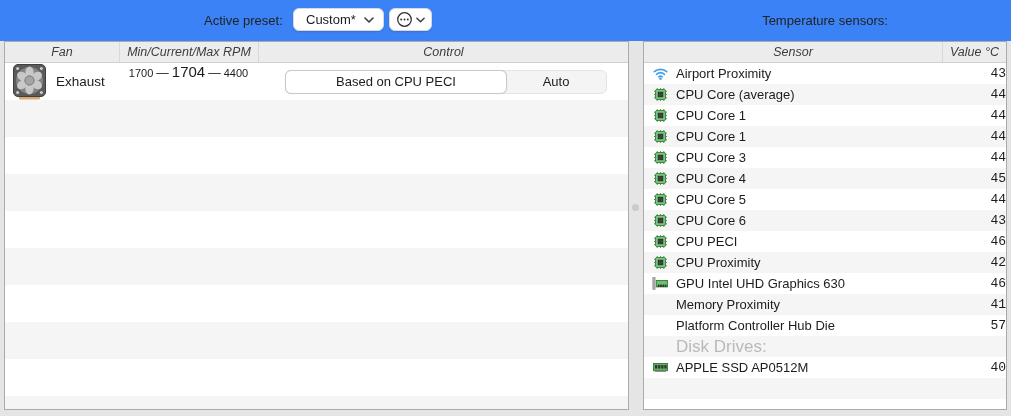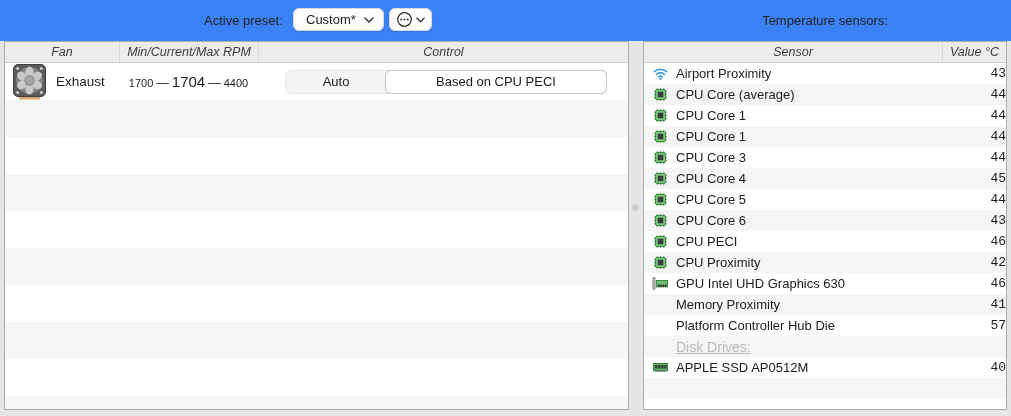--- a/index.html
+++ b/index.html
@@ -38,21 +38,21 @@
   .th-rpm{width:139px;}
   .th-control{flex:1;}
   .th-sensor{flex:1;}
   .th-value{width:64px;}
 
   .tbody{position:absolute;top:21px;left:0;right:0;bottom:0;overflow:hidden;}
   .tbody.left-body{background:repeating-linear-gradient(to bottom,#ffffff 0 37px,#f5f5f5 37px 74px);}
   .tbody.right-body{background:repeating-linear-gradient(to bottom,#ffffff 0 21px,#f5f5f5 21px 42px);}
 
   
-  .fan-row{height:37px;display:flex;align-items:center;}
+  .fan-row{height:37px;display:flex;}
   .cell-fan{width:114px;display:flex;align-items:center;box-sizing:border-box;}
   .fan-icon{margin-left:8px;display:flex;}
   .fan-name{margin-left:10px;font-size:13.5px;}
   .cell-rpm{width:139px;text-align:center;white-space:nowrap;}
   .rpm-min,.rpm-max{font-size:11px;}
   .rpm-cur{font-size:15px;font-weight:400;}
   .rpm-dash{font-size:12.5px;margin:0 3px;}
   .cell-control{flex:1;display:flex;align-items:center;}
   .segmented{
     margin-left:27px;width:322px;height:24px;box-sizing:border-box;display:flex;
@@ -63,21 +63,21 @@
   .seg-selected{
     flex:1;background:#fff;border:1px solid #c8c8c8;border-radius:6px;
     margin:-1px;height:24px;box-shadow:0 0 1px rgba(0,0,0,.15);
   }
 
   
   .sensor-row{height:21px;display:flex;align-items:center;}
   .sensor-icon{width:16px;margin-left:8px;display:flex;justify-content:center;align-items:center;}
   .sensor-label{margin-left:8px;flex:1;white-space:nowrap;overflow:hidden;}
   .sensor-value{width:64px;text-align:right;font-family:Liberation Mono, monospace;}
-  .sensor-row.section .sensor-label{color:#b9b9b9;font-size:14px;text-decoration:underline;}
+  .sensor-row.section .sensor-label{color:#b9b9b9;font-size:17px;}
 
   .splitter-dot{position:absolute;left:632px;top:204px;width:7px;height:7px;border-radius:50%;background:#cbcbcb;}
 </style>
 </head>
 <body>
 
 <div class="topbar">
   <span class="active-preset-label">Active preset:</span>
 
   <button class="popup-btn">
@@ -135,22 +135,22 @@
               <circle cx="28.4" cy="4.6" r="1.5" fill="#cfcfcf"></circle>
               <circle cx="4.6" cy="28.4" r="1.5" fill="#cfcfcf"></circle>
               <circle cx="28.4" cy="28.4" r="1.5" fill="#cfcfcf"></circle>
             </svg>
           </span>
           <span class="fan-name">Exhaust</span>
         </div>
         <div class="cell-rpm"><span class="rpm-min">1700</span><span class="rpm-dash">—</span><span class="rpm-cur">1704</span><span class="rpm-dash">—</span><span class="rpm-max">4400</span></div>
         <div class="cell-control">
           <div class="segmented">
+            <button class="seg seg-selected">Based on CPU PECI</button>
             <button class="seg seg-auto">Auto</button>
-            <button class="seg seg-selected">Based on CPU PECI</button>
           </div>
         </div>
       </div>
     </div>
 </div>
 
 <div class="splitter-dot"></div>
 
 <div class="panel right">
   <div class="thead">

